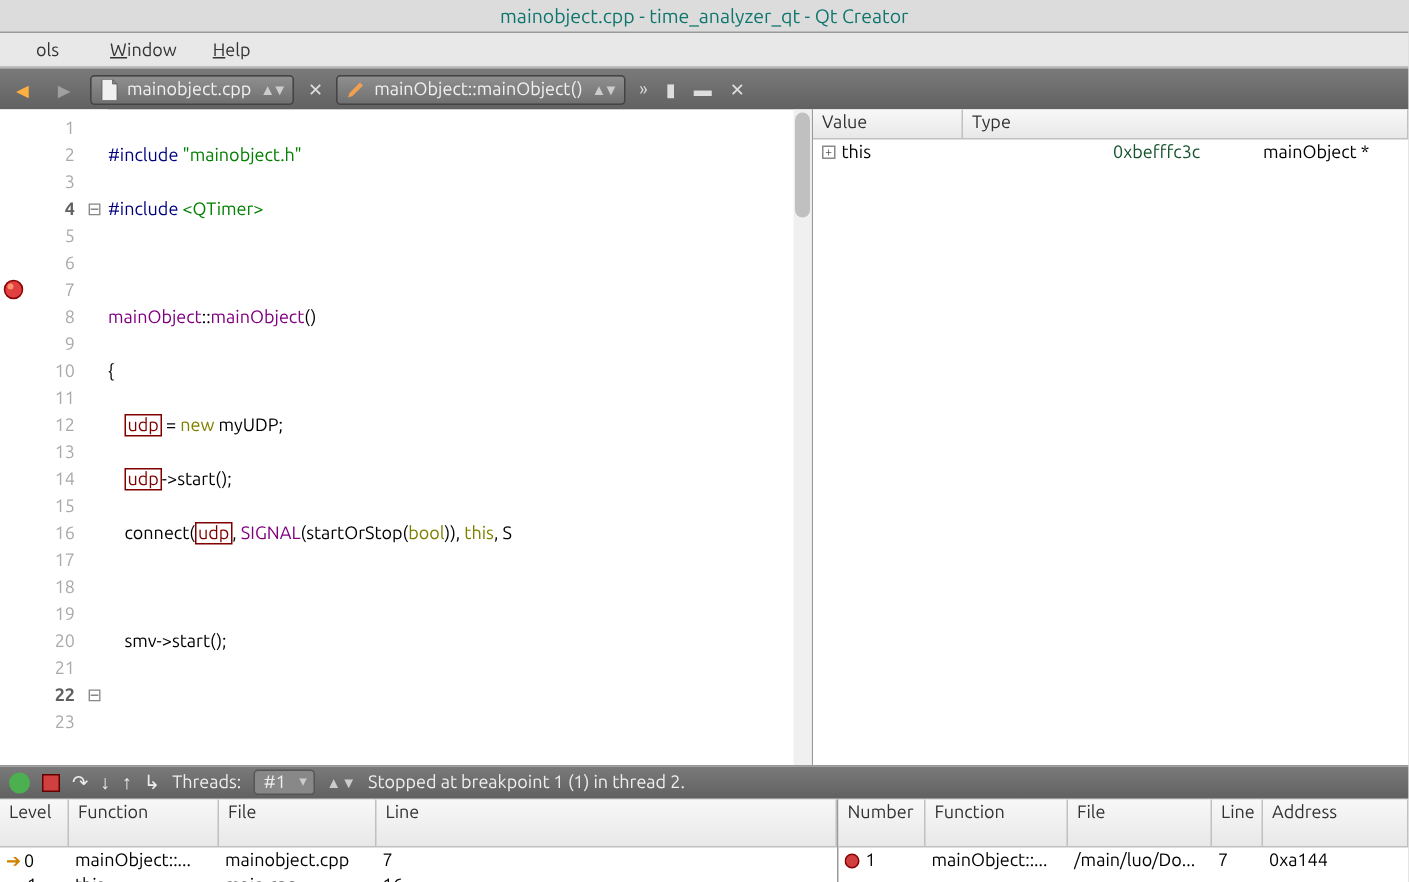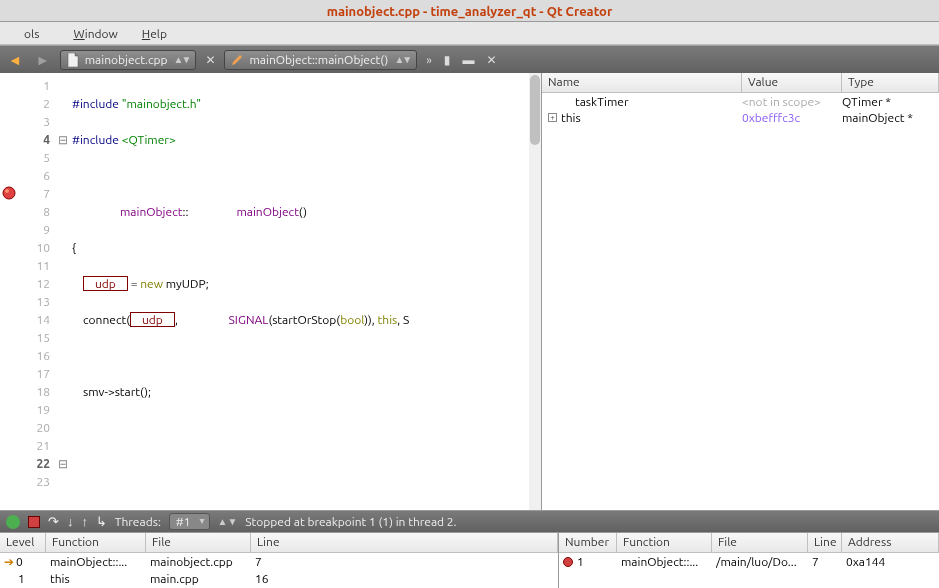--- a/index.html
+++ b/index.html
@@ -1,17 +1,17 @@
 <!DOCTYPE html>
 <html><head>
 <meta charset="utf-8">
 <style>
 * { margin: 0; padding: 0; box-sizing: border-box; font-family: "Ubuntu", "Segoe UI", sans-serif; font-size: 12px; }
 body { width: 939px; height: 588px; background: #dcdcdc; display: flex; flex-direction: column; overflow: hidden; }
-.titlebar { height: 22px; background: #dcdcdc; border-bottom: 1px solid #999; display: flex; align-items: center; justify-content: center; color: #c2410c; font-size: 13px; font-weight: 700; }
+.titlebar { height: 22px; background: #dcdcdc; border-bottom: 1px solid #999; display: flex; align-items: center; justify-content: center; color: #0f766e; font-size: 13px; font-weight: 400; }
 .menubar { height: 23px; background: #e8e8e8; display: flex; align-items: center; padding-left: 4px; gap: 4px; border-bottom: 1px solid #c0c0c0; text-align: right; }
 .menubar span { padding: 2px 10px; color: #333; }
 .menubar span u { text-decoration: underline; }
 .tabbar { height: 28px; background: linear-gradient(#7a7a7a,#616161); display: flex; align-items: center; padding: 0 4px; gap: 6px; border-top: 1px solid #a0a0a0; }
 .nav-arrow { color: #ffb040; font-size: 14px; padding: 0 4px; }
 .nav-arrow.fwd { color: #a0a0a0; }
 .tab { background: linear-gradient(#8f8f8f,#707070); border: 1px solid #444; border-radius: 3px; height: 20px; display: flex; align-items: center; padding: 0 6px; color: #f0f0f0; gap: 6px; }
 .tab .tab-icon { width: 12px; height: 14px; color: #f0f0f0; }
 .tab .tab-icon.pencil { color: #f0a050; }
 .tab .combo { color: #ccc; font-size: 10px; letter-spacing: -2px; }
@@ -19,50 +19,50 @@
 .toolbar-ico { color: #ddd; padding: 0 3px; font-size: 12px; }
 .main { flex: 1; display: flex; min-height: 0; }
 .editor { flex: 1; background: #fff; display: flex; position: relative; min-width: 0; }
 .brkcol { width: 18px; background: #fff; }
 .gutter { width: 40px; background: #fff; text-align: right; padding-right: 8px; font-family: "DejaVu Sans Mono","Consolas",monospace; font-size: 13px; color: #aaa; line-height: 18px; padding-top: 4px; }
 .foldcol { width: 14px; background: #fff; font-family: monospace; font-size: 10px; color: #888; line-height: 18px; padding-top: 4px; }
 .code { flex: 1; font-family: "DejaVu Sans Mono","Consolas",monospace; font-size: 13px; line-height: 18px; padding-top: 4px; white-space: pre; overflow: hidden; }
 .hl-kw { color: #808000; }
 .hl-pp { color: #000080; }
 .hl-str { color: #008000; }
-.hl-type { color: #800080; margin-left: 48px; }
+.hl-type { color: #800080; }
 .hl-ident { color: #800000; }
-.box { border: 1px solid #800000; padding: 0 11px; }
+.box { border: 1px solid #800000; padding: 0 1px; }
 .bp { position: absolute; left: 2px; width: 14px; height: 14px; }
 .bp svg { width: 14px; height: 14px; }
 .editor-scroll { position: absolute; right: 0; top: 0; width: 12px; height: 100%; background: #f0f0f0; }
 .editor-scroll .thumb { position: absolute; top: 2px; left: 1px; width: 10px; height: 70px; background: #c0c0c0; border-radius: 5px; }
 .vars { width: 398px; background: #fff; border-left: 1px solid #999; display: flex; flex-direction: column; }
 .vars-head { display: flex; height: 20px; background: linear-gradient(#f8f8f8,#e8e8e8); border-bottom: 1px solid #c0c0c0; }
 .vars-head div { border-right: 1px solid #c0c0c0; padding: 2px 6px; color: #333; }
 .vars-body { flex: 1; }
 .vars-row { display: flex; height: 16px; align-items: center; }
 .vars-row .c1 { width: 200px; padding-left: 20px; display: flex; align-items: center; gap: 4px; }
 .vars-row .c2 { width: 100px; }
 .vars-row .c3 { flex: 1; }
 .expander { width: 9px; height: 9px; border: 1px solid #888; font-size: 8px; line-height: 7px; text-align: center; color: #555; }
 .notscope { color: #aaa; }
-.hexval { color: #8b5cf6; }
+.hexval { color: #14532d; }
 .dbg-tool { height: 22px; background: linear-gradient(#7a7a7a,#616161); display: flex; align-items: center; padding: 0 6px; gap: 8px; color: #eee; border-top: 1px solid #999; }
 .dbg-ico { width: 14px; height: 14px; display: inline-flex; align-items: center; justify-content: center; }
 .dbg-green { background: #4caf50; border-radius: 7px; }
 .dbg-red { background: #d04040; width:12px; height:12px; border: 1px solid #600; }
 .dbg-step { color: #eee; font-size: 13px; }
 .threads-combo { background: #888; border: 1px solid #555; border-radius: 3px; padding: 1px 18px 1px 6px; color: #eee; position: relative; }
 .threads-combo::after { content: "▾"; position: absolute; right: 4px; color: #ccc; font-size: 10px; }
 .stopmsg { flex: 1; color: #eee; }
 .bottom { height: 56px; display: flex; background: #fff; border-top: 1px solid #999; }
 .stackpane { flex: 1; border-right: 1px solid #999; }
 .bppane { width: 380px; }
-.pane-head { display: flex; height: 20px; background: linear-gradient(#f8f8f8,#e8e8e8); border-bottom: 1px solid #c0c0c0; }
+.pane-head { display: flex; height: 32px; background: linear-gradient(#f8f8f8,#e8e8e8); border-bottom: 1px solid #c0c0c0; }
 .pane-head div { border-right: 1px solid #c0c0c0; padding: 2px 6px; color: #333; white-space: nowrap; overflow: hidden; }
 .pane-row { display: flex; height: 17px; align-items: center; padding-left: 4px; }
 .pane-row div { white-space: nowrap; overflow: hidden; }
 .cur-arrow { color: #d08000; margin-right: 2px; }
 .bp-dot { width: 10px; height: 10px; background: #d04040; border-radius: 5px; border: 1px solid #800; margin-right: 4px; }
 </style>
 </head>
 <body>
 
 <div class="titlebar">mainobject.cpp - time_analyzer_qt - Qt Creator</div>
@@ -158,20 +158,21 @@
         <div>⊟</div>
         <div>&nbsp;</div>
     </div>
     <div class="code">
 <div><span class="hl-pp">#include</span> <span class="hl-str">"mainobject.h"</span></div>
 <div><span class="hl-pp">#include</span> <span class="hl-str">&lt;QTimer&gt;</span></div>
 <div>&nbsp;</div>
 <div><span class="hl-type">mainObject</span><span>::</span><span class="hl-type">mainObject</span><span>()</span></div>
 <div>{</div>
 <div>    <span class="box hl-ident">udp</span><span> = </span><span class="hl-kw">new</span><span> myUDP;</span></div>
+<div>    <span class="box hl-ident">udp</span><span>-&gt;start();</span></div>
 <div><span>    connect(</span><span class="box hl-ident">udp</span><span>, </span><span class="hl-type">SIGNAL</span><span>(startOrStop(</span><span class="hl-kw">bool</span><span>)), </span><span class="hl-kw">this</span><span>, S</span></div>
 <div>&nbsp;</div>
 <div>    smv-&gt;start();</div>
 
 
 
 
 
 
 
@@ -180,33 +181,24 @@
 
 
     </div>
     <div class="editor-scroll">
         <div class="thumb"></div>
       </div>
   </div>
 
   <div class="vars">
     <div class="vars-head">
-      <div style="width:200px">Name</div>
       <div style="width:100px">Value</div>
       <div style="flex:1">Type</div>
     </div>
     <div class="vars-body">
-      <div class="vars-row">
-        <div class="c1">
-            <span style="width:9px"></span>
-            <span>taskTimer</span>
-          </div>
-        <div class="c2 notscope">&lt;not in scope&gt;</div>
-        <div class="c3">QTimer *</div>
-      </div>
       <div class="vars-row">
         <div class="c1" style="padding-left:6px">
             <span class="expander">+</span>
             <span>this</span>
           </div>
         <div class="c2 hexval">0xbefffc3c</div>
         <div class="c3">mainObject *</div>
       </div>
     </div>
   </div>

